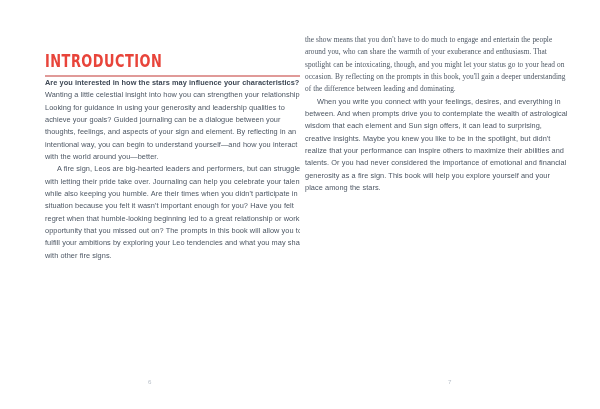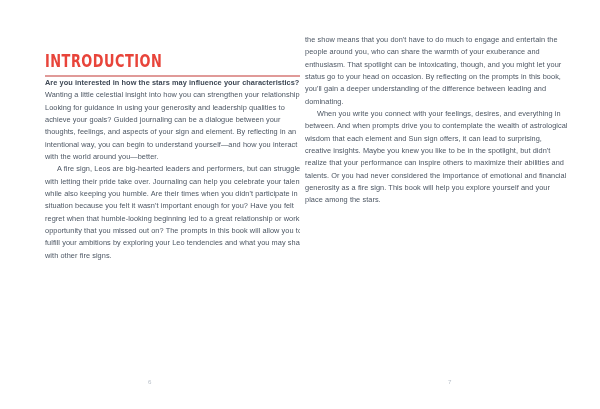--- a/index.html
+++ b/index.html
@@ -74,21 +74,21 @@
     font-size: 7.35px;
     line-height: 12.35px;
     color: #4c5663;
     text-align: left;
     letter-spacing: 0.05px;
     word-spacing: 0.1px;
   }
   .para + .para { text-indent: 12px; }
   .para.lead .lead-bold { font-weight: 700; color: #3e4855; }
 
-  .page-right .para:first-child { text-indent: 0; }
+  .page-right .para:first-child { text-indent: 0; font-family: Liberation Serif, serif; }
 
   .folio {
     position: absolute;
     bottom: 24px;
     width: 100%;
     text-align: center;
     font-family: "Liberation Sans", sans-serif;
     font-size: 6.2px;
     color: #b9c0c9;
     letter-spacing: 0.4px;

